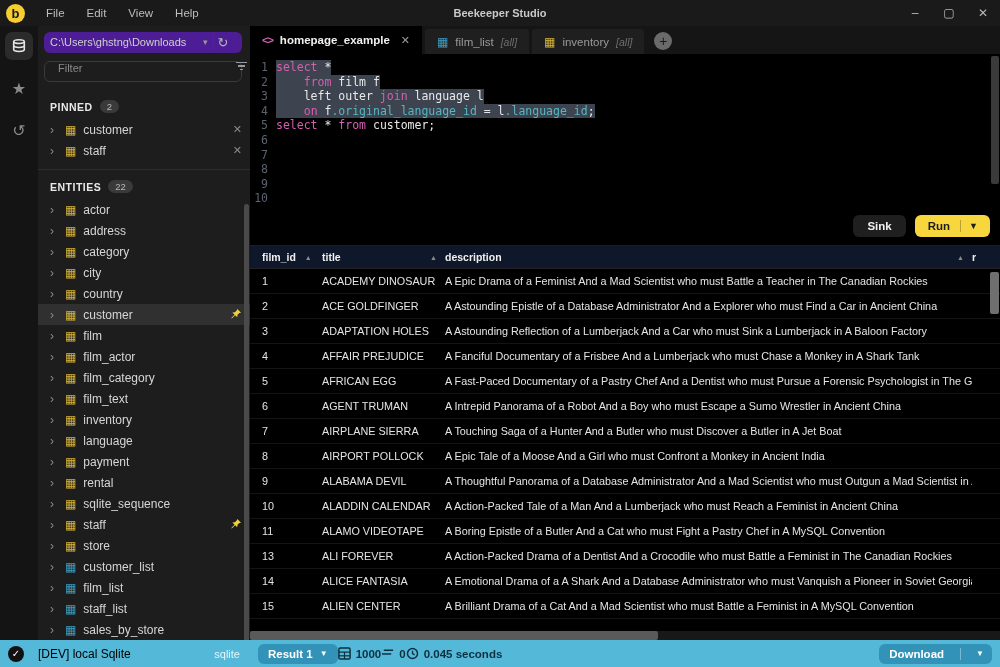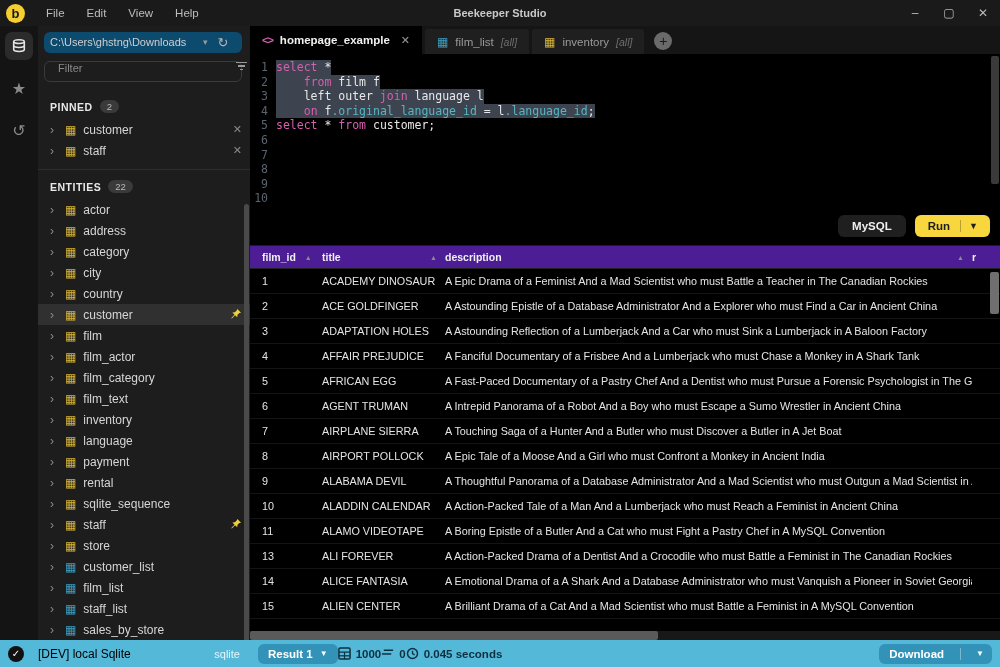--- a/index.html
+++ b/index.html
@@ -19,21 +19,21 @@
   
   .main-row { flex:1; display:flex; min-height:0; }
 
   
   .rail { width:38px; background:#141414; display:flex; flex-direction:column; align-items:center; padding-top:6px; gap:14px; }
   .rail-item { width:28px; height:28px; display:flex; align-items:center; justify-content:center; border-radius:7px; color:#8a8a8a; font-size:16px; }
   .rail-item.active { background:#2b2b2b; color:#e6e6e6; }
 
   
   .sidebar { width:212px; background:#1d1d1d; position:relative; display:flex; flex-direction:column; overflow:hidden; }
-  .conn-row { display:flex; align-items:center; margin:6px 8px 4px 6px; background:#0c4a6e; border-radius:6px; height:25px; padding:0 6px; }
+  .conn-row { display:flex; align-items:center; margin:6px 8px 4px 6px; background:#4c1d95; border-radius:6px; height:25px; padding:0 6px; }
   .conn-path { color:#cfcfcf; font-size:11px; white-space:nowrap; overflow:hidden; max-width:148px; flex:1; }
   .conn-caret { color:#9a9a9a; font-size:9px; padding:0 5px; }
   .conn-refresh { color:#b5b5b5; font-size:13px; padding-left:4px; border-left:1px solid #3d3d3d; }
   .filter-row { display:flex; align-items:flex-start; margin:4px 8px 8px 6px; border:1px solid #3a3a3a; border-radius:6px; height:25px; padding:0 13px;gap:36px; }
   .filter-input { background:transparent; border:none; outline:none; color:#cfcfcf; font-size:11px; flex:1; font-family:"Liberation Sans",sans-serif; }
   .filter-input::placeholder { color:#8a8a8a; }
   .filter-icon { display:flex; flex-direction:column; gap:2px; align-items:center; }
   .filter-icon i { display:block; height:1.5px; background:#9a9a9a; }
   .filter-icon i:nth-child(1){width:11px;} .filter-icon i:nth-child(2){width:7px;} .filter-icon i:nth-child(3){width:3px;}
 
@@ -80,21 +80,21 @@
   .ed-scroll { position:absolute; right:1px; top:2px; width:8px; height:128px; background:#3a3a3a; border-radius:2px; }
   .ed-actions { position:absolute; right:10px; bottom:8px; display:flex; gap:9px; }
   .btn-save { background:#1f1f1f; color:#f0f0f0; border:none; border-radius:6px; font-size:11.5px; font-weight:bold; padding:5px 14px; font-family:"Liberation Sans",sans-serif; }
   .btn-run { background:#f7d63e; color:#1d1d1d; border:none; border-radius:6px; font-size:11.5px; font-weight:bold; padding:5px 4px 5px 13px; display:flex; align-items:center; font-family:"Liberation Sans",sans-serif; }
   .run-divider { width:1px; align-self:stretch; background:rgba(0,0,0,.25); margin:0 0 0 10px; }
   .run-caret { font-size:9px; padding:0 8px; }
 
   
   .results { flex:1; position:relative; overflow:hidden; background:#000; }
   .grid-head { display:grid; grid-template-columns:60px 123px 1fr 28px; height:23px; align-items:center;
-               background:#4c1d95; border-bottom:1px solid #222; padding-left:12px; }
+               background:#0f172a; border-bottom:1px solid #222; padding-left:12px; }
   .gh-cell { color:#f0f0f0; font-size:10.5px; font-weight:bold; display:flex; align-items:center; }
   .sort-arrow { color:#8a8a8a; font-size:7px; margin-left:9px; }
   .gh-cell.right-arrow { justify-content:space-between; padding-right:8px; }
   .grid-body { overflow:hidden; height:369px; }
   .grid-row { display:grid; grid-template-columns:60px 123px 1fr 28px; height:25px; align-items:center;
               border-bottom:1px solid #141414; padding-left:12px; }
   .gr-cell { color:#e4e4e4; font-size:10.8px; white-space:nowrap; overflow:hidden; }
   .tbl-vscroll { position:absolute; right:1px; top:26px; width:9px; height:42px; background:#6f6f6f; border-radius:2px; }
   .tbl-hscroll { position:absolute; left:0; bottom:0; height:9px; width:100%; background:#181818; }
   .tbl-hthumb { height:9px; width:408px; background:#5a5a5a; border-radius:2px; }
@@ -364,21 +364,21 @@
               <span class="gutter">9</span>
               <span class="code-text"></span>
             </div>
             <div class="code-line">
               <span class="gutter">10</span>
               <span class="code-text"></span>
             </div>
           </div>
         <div class="ed-scroll"></div>
         <div class="ed-actions">
-          <button class="btn-save">MySQL</button>
+          <button class="btn-save">Sink</button>
           <button class="btn-run">
             <span>Run</span>
             <span class="run-divider"></span>
             <span class="run-caret">▼</span>
           </button>
         </div>
       </div>
 
       <div class="results">
         <div class="grid-head">

